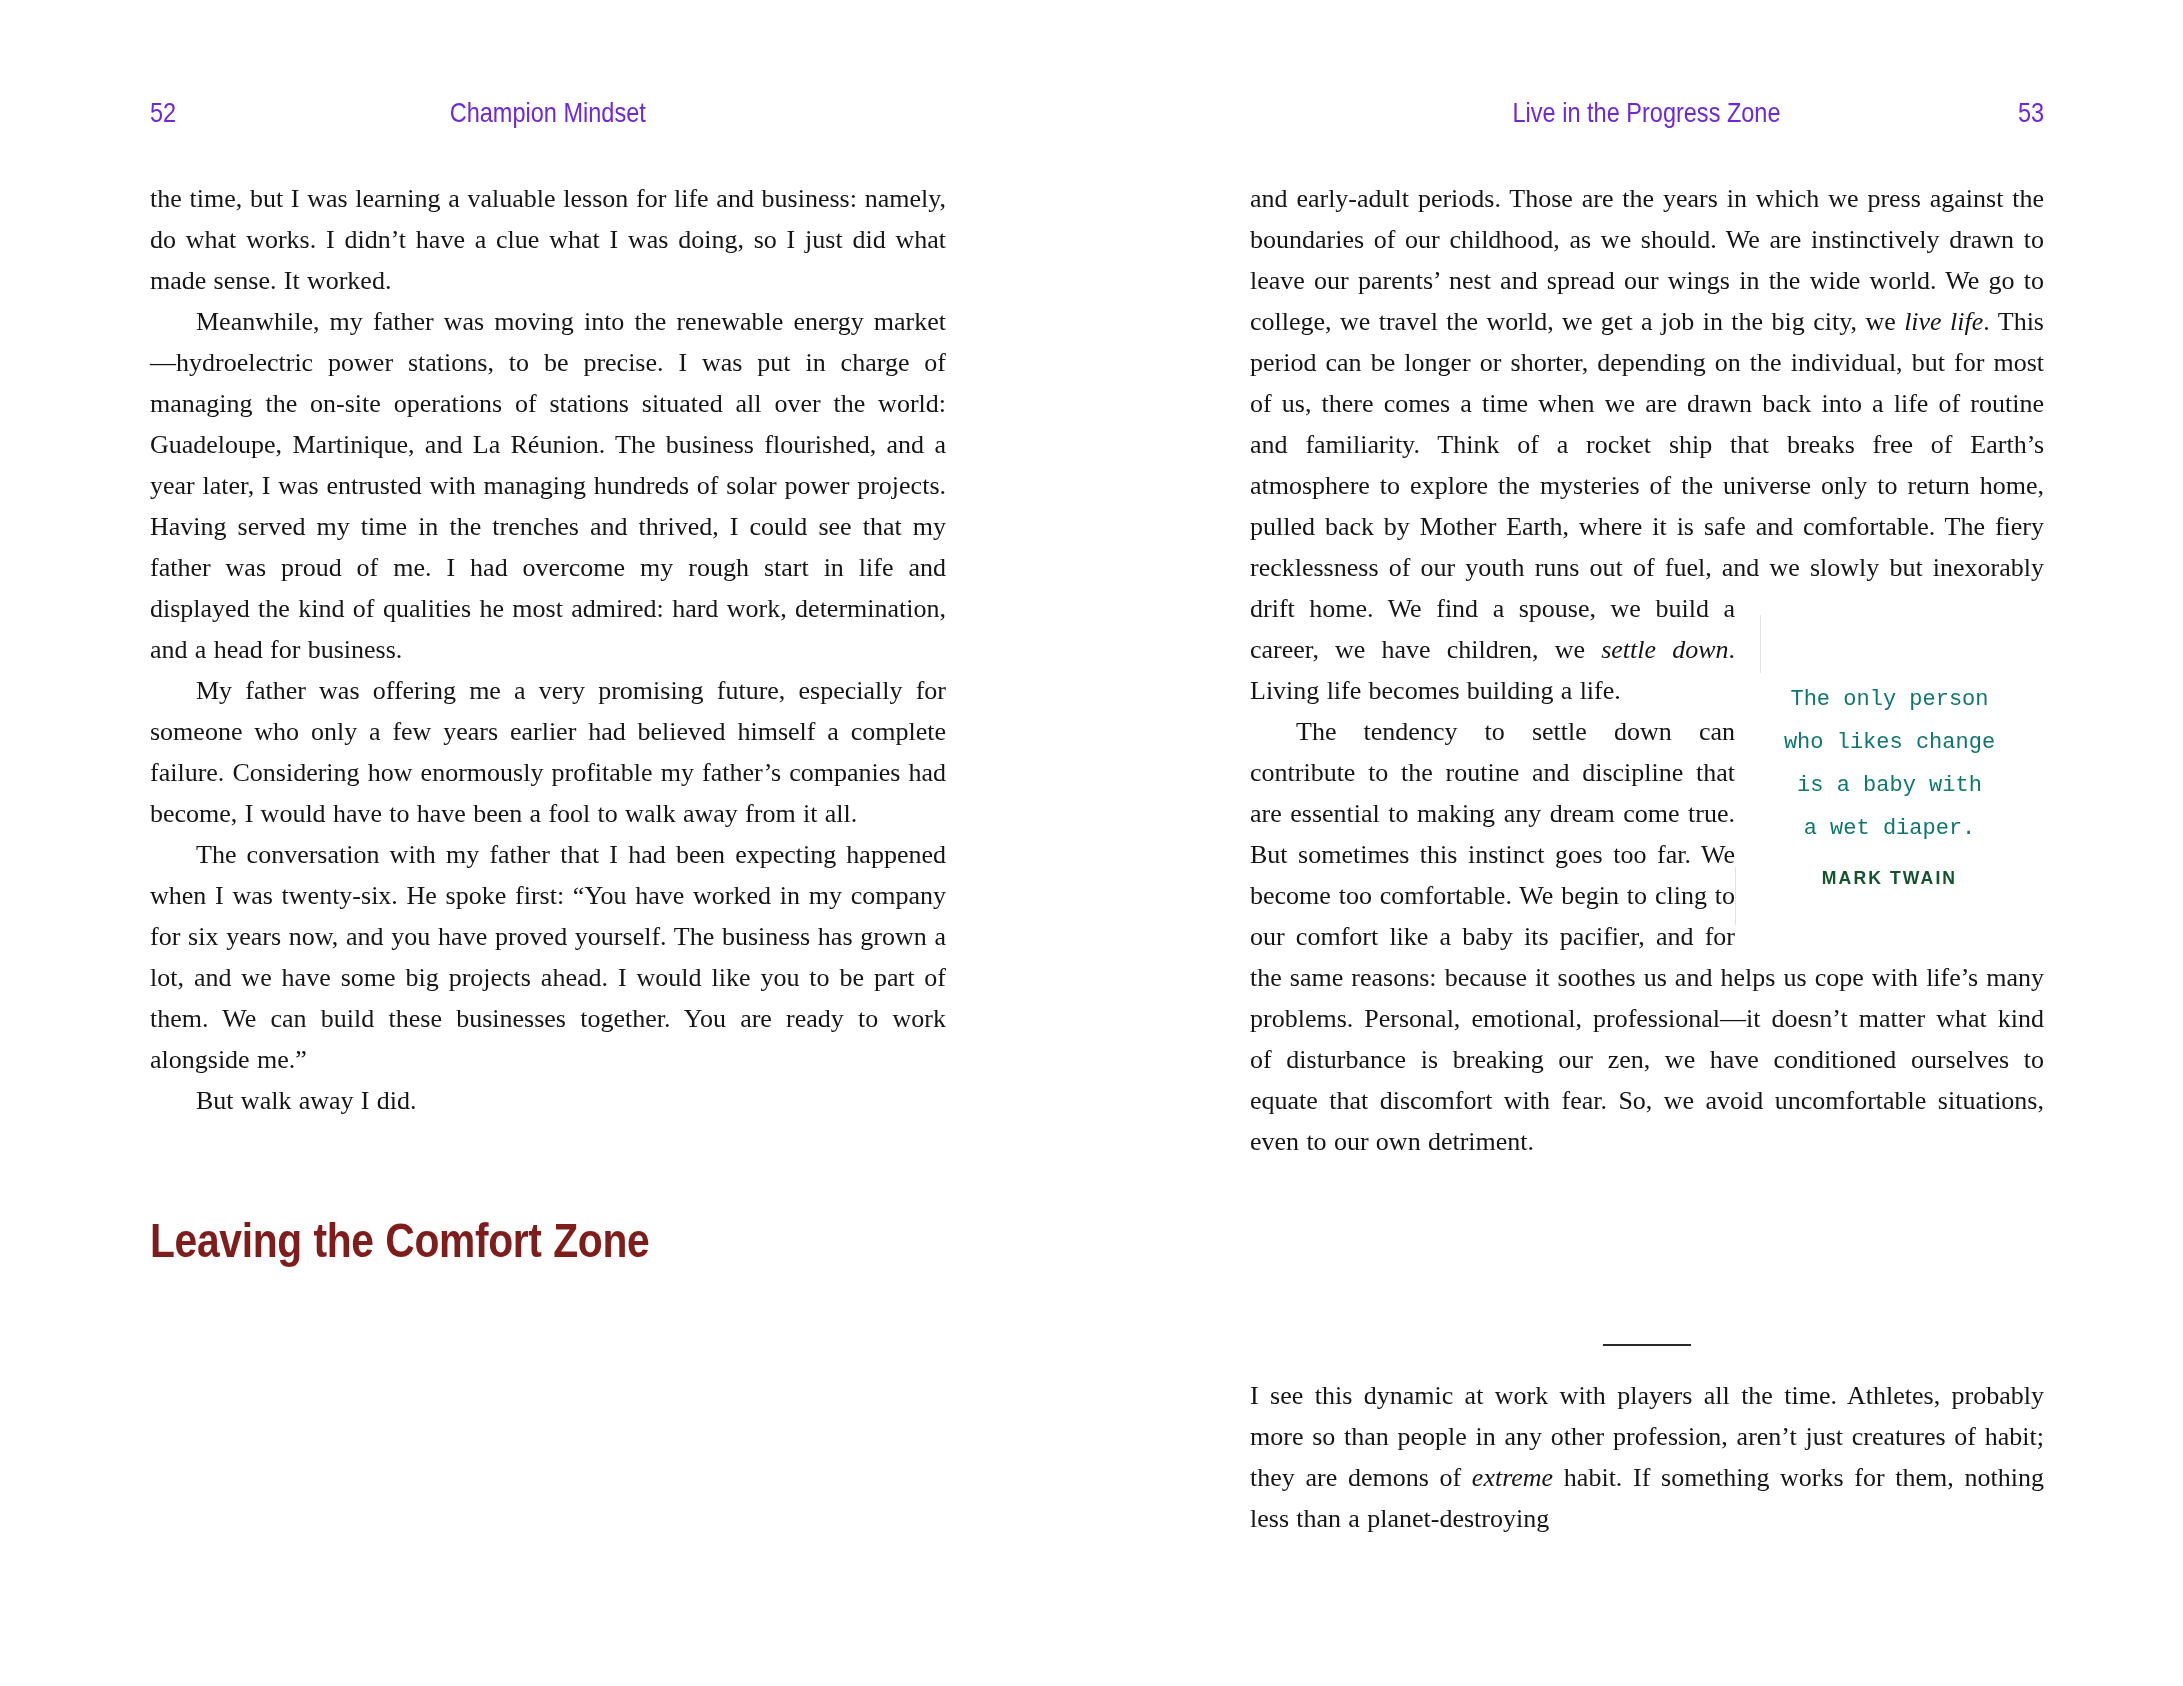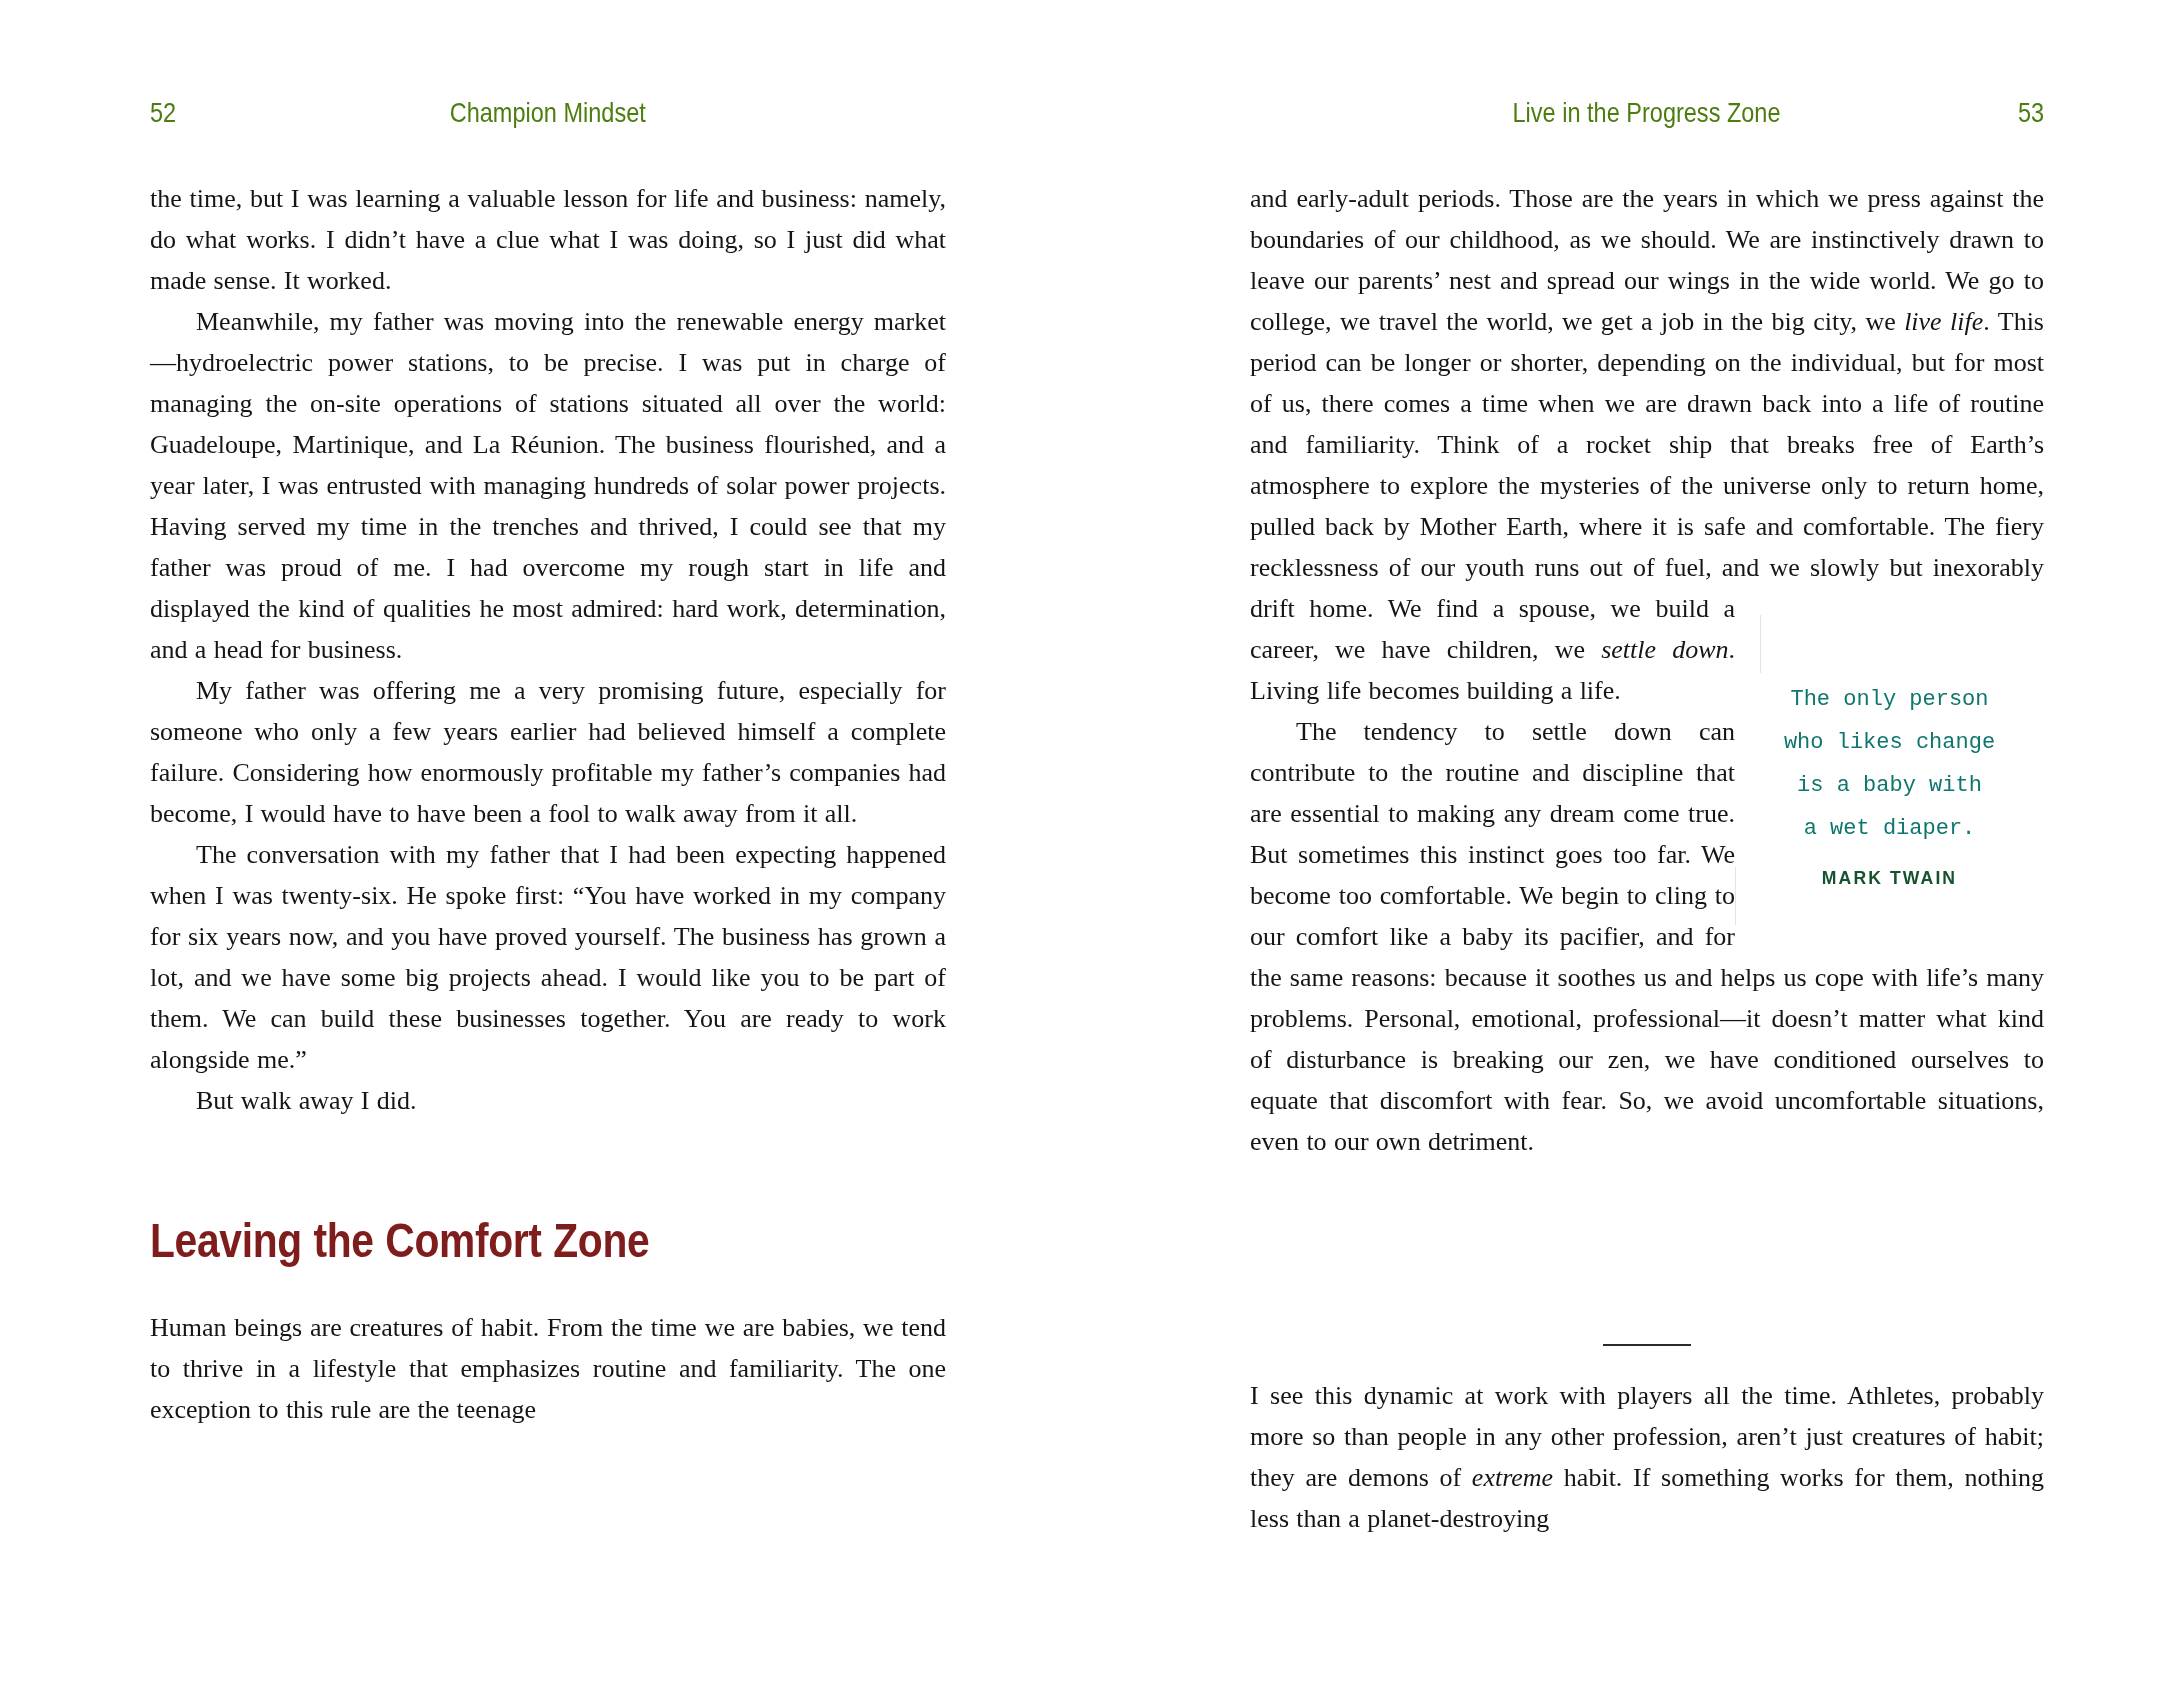--- a/index.html
+++ b/index.html
@@ -8,21 +8,21 @@
     background:#ffffff; overflow:hidden;
     font-family:"Liberation Serif","DejaVu Serif",serif;
   }
   .page { position:absolute; top:0; height:1687px; }
   #page-left  { left:150px; width:796px; }
   #page-right { left:1250px; width:794px; }
 
   
   .runhead-row { position:absolute; top:98px; left:0; right:0; height:34px;
     font-family:"Liberation Sans","DejaVu Sans",sans-serif; font-size:28px; line-height:30px;
-    color:#4d7c0f; }
+    color:#6d28d9; }
   .folio-left  { position:absolute; left:0; top:0; }
   .folio-right { position:absolute; right:0; top:0; }
   .runhead-center { position:absolute; left:0; right:0; top:0; text-align:center; }
   .cond        { display:inline-block; transform:scaleX(0.84); transform-origin:center; }
   .cond-left   { display:inline-block; transform:scaleX(0.84); transform-origin:left; }
   .cond-right  { display:inline-block; transform:scaleX(0.84); transform-origin:right; }
 
   
   .bodytext { position:absolute; top:178px; left:0; right:0;
     font-size:26px; line-height:41px; color:#151515;
@@ -70,21 +70,20 @@
   </div>
 
   <div class="bodytext">
     <p>the time, but I was learning a valuable lesson for life and business: namely, do what works. I didn’t have a clue what I was doing, so I just did what made sense. It worked.</p>
     <p class="ind">Meanwhile, my father was moving into the renewable energy market—hydroelectric power stations, to be precise. I was put in charge of managing the on-site operations of stations situated all over the world: Guadeloupe, Martinique, and La Réunion. The business flourished, and a year later, I was entrusted with managing hundreds of solar power projects. Having served my time in the trenches and thrived, I could see that my father was proud of me. I had overcome my rough start in life and displayed the kind of qualities he most admired: hard work, determination, and a head for business.</p>
     <p class="ind">My father was offering me a very promising future, especially for someone who only a few years earlier had believed himself a complete failure. Considering how enormously profitable my father’s companies had become, I would have to have been a fool to walk away from it all.</p>
     <p class="ind">The conversation with my father that I had been expecting happened when I was twenty-six. He spoke first: “You have worked in my company for six years now, and you have proved yourself. The business has grown a lot, and we have some big projects ahead. I would like you to be part of them. We can build these businesses together. You are ready to work alongside me.”</p>
     <p class="ind">But walk away I did.</p>
 
     <h2 class="section-heading"><span class="inner">Leaving the Comfort Zone</span></h2>
-    <p class="section-para">Human beings are creatures of habit. From the time we are babies, we tend to thrive in a lifestyle that emphasizes routine and familiarity. The one exception to this rule are the teenage</p>
   </div>
 </div>
 
 <div class="page" id="page-right">
 
   <div class="runhead-row">
     <span class="runhead-center"><span class="cond">Live in the Progress Zone</span></span>
     <span class="folio-right"><span class="cond-right">53</span></span>
   </div>
 

